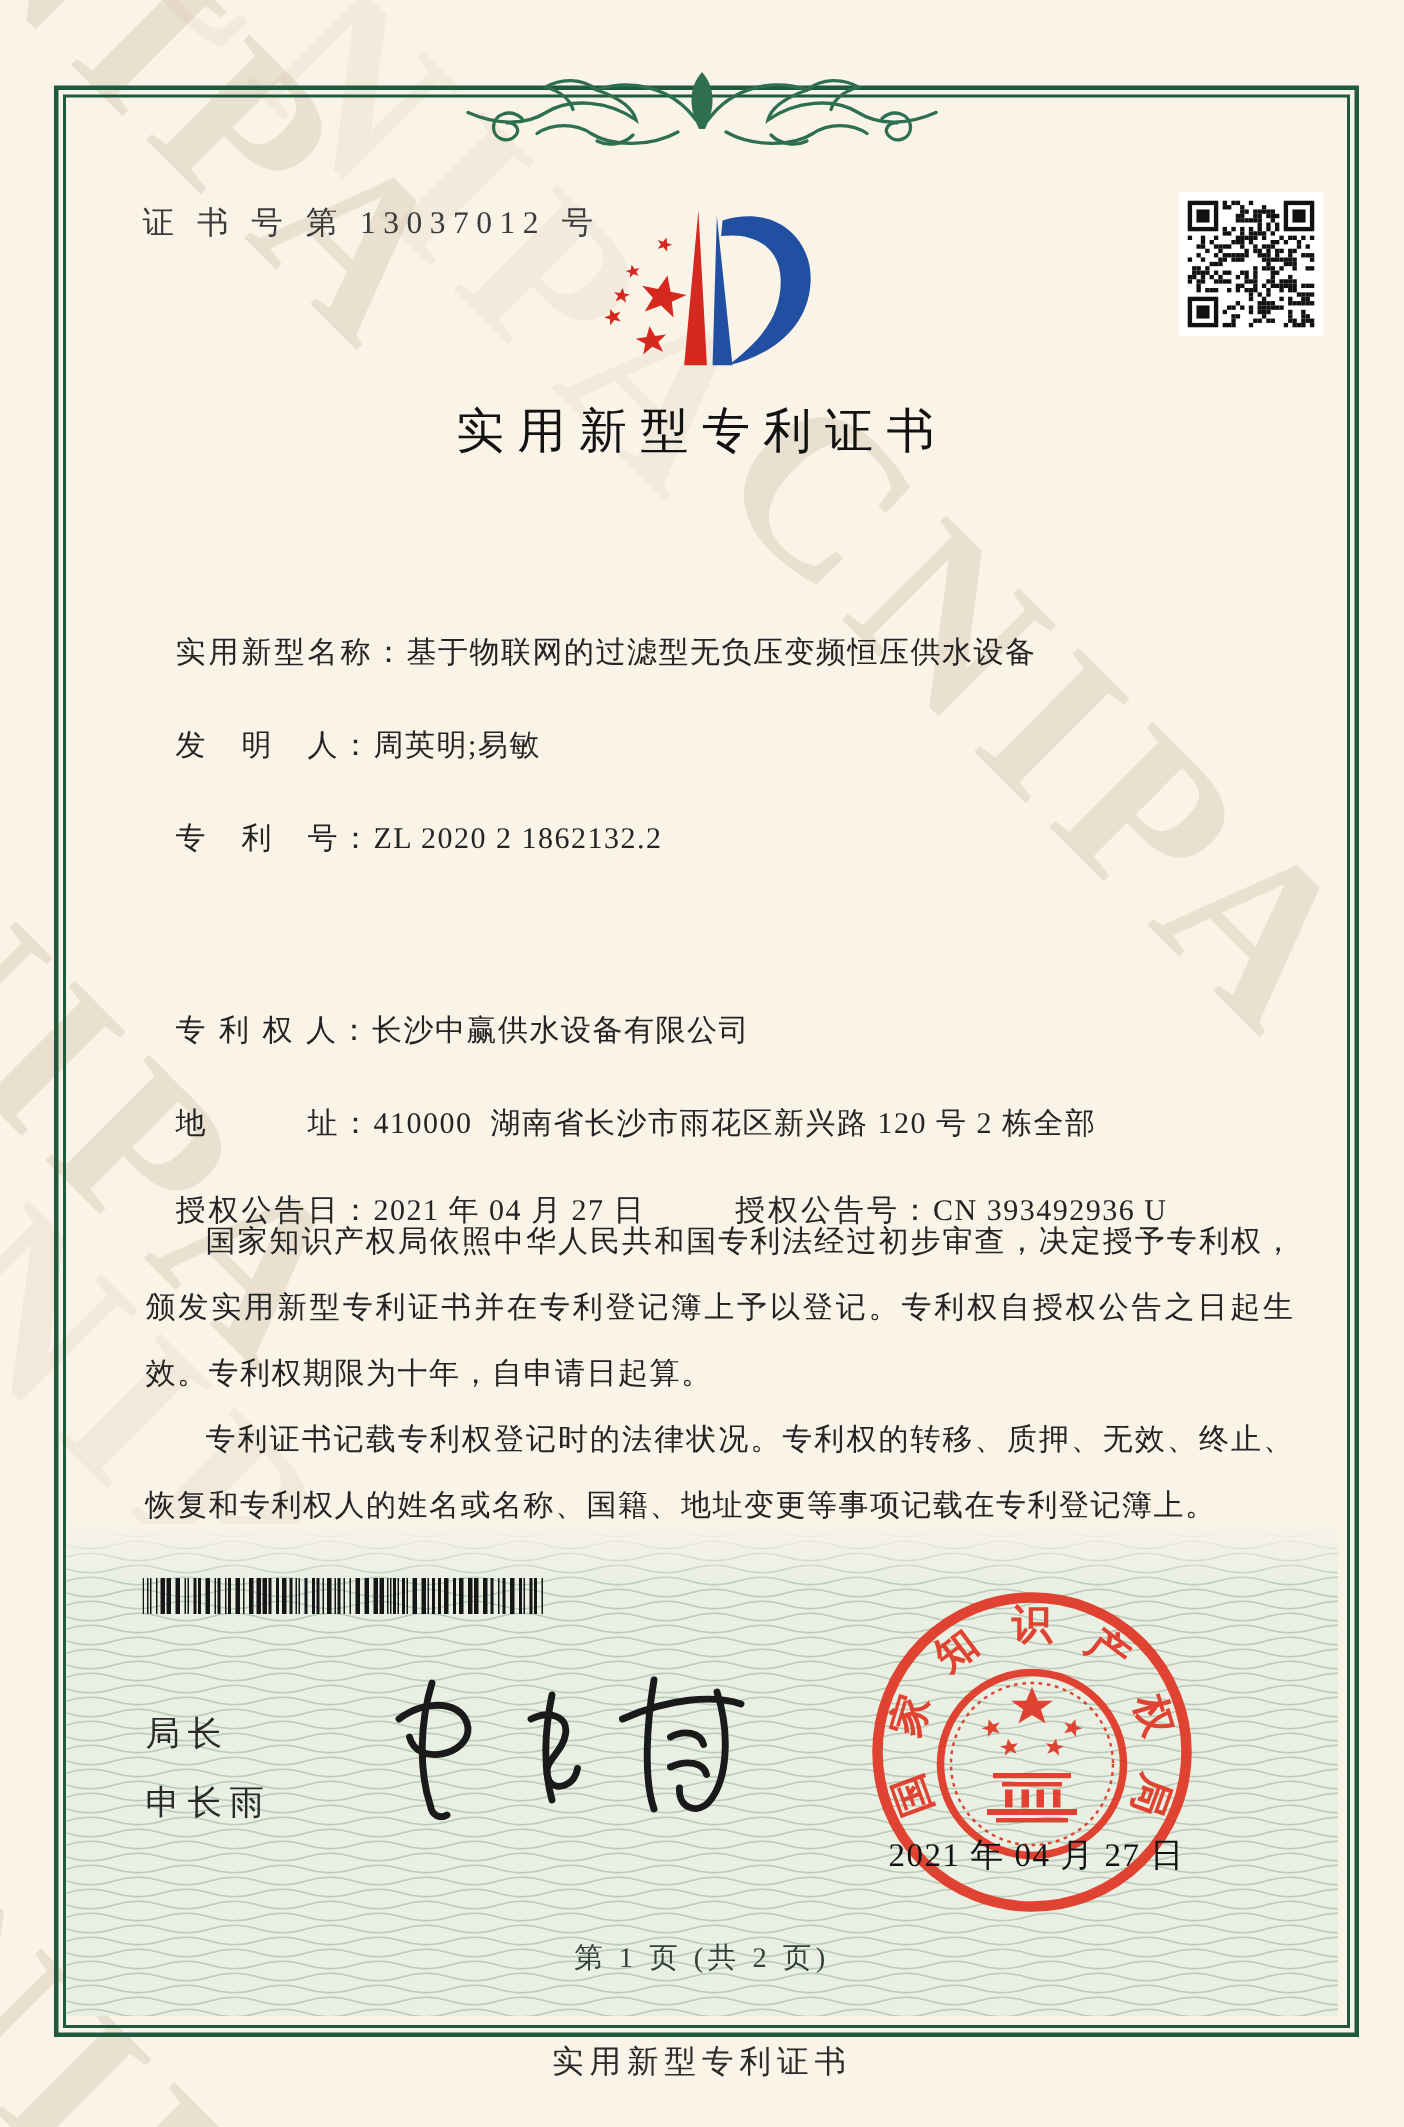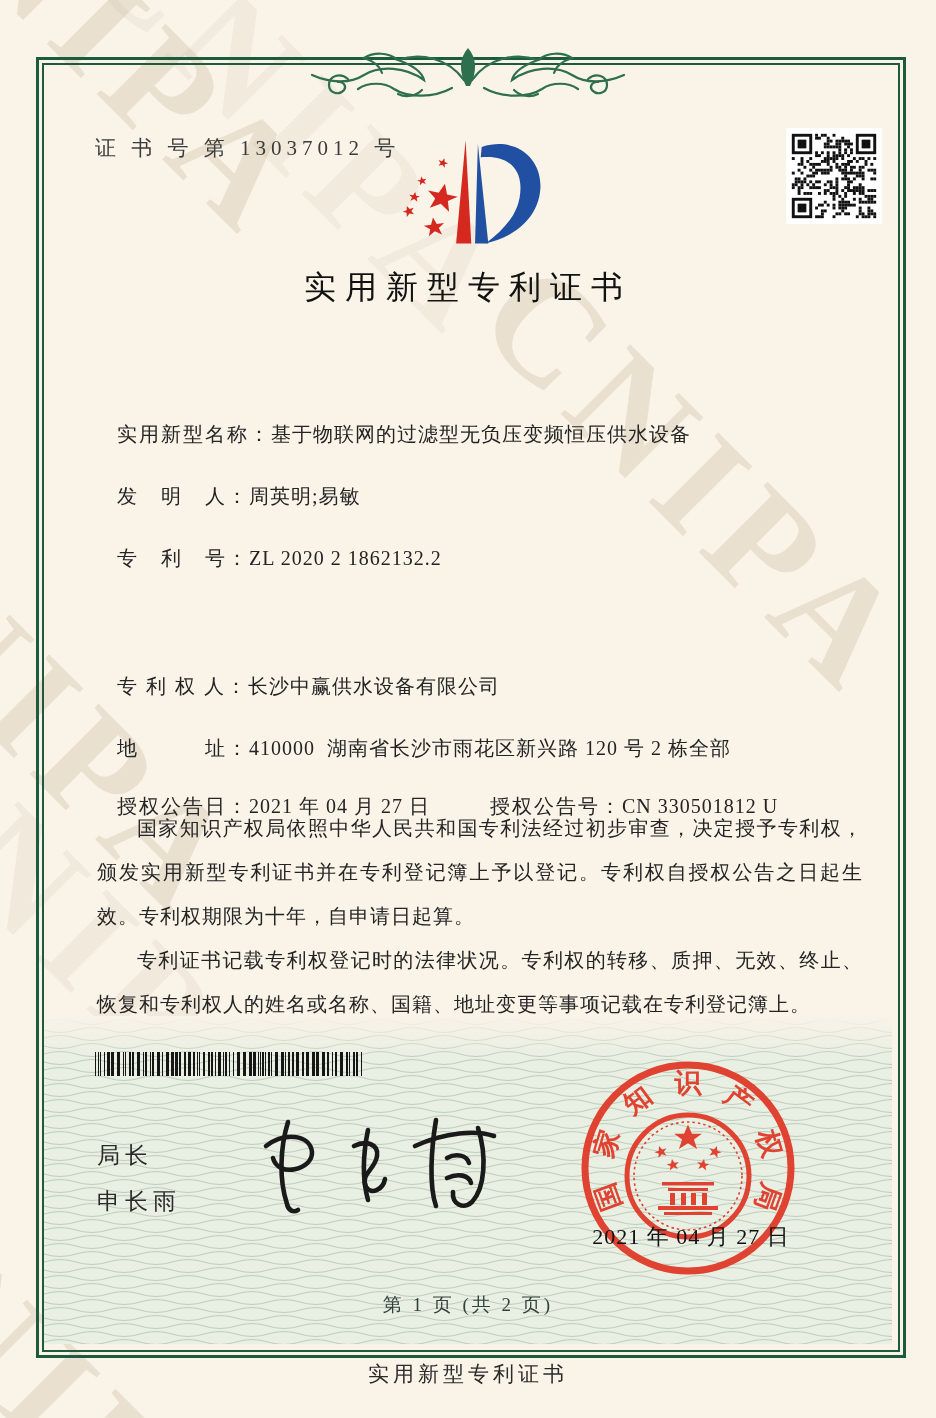--- a/index.html
+++ b/index.html
@@ -467,21 +467,21 @@
   <div class="row" style="top:522px">
     <span class="lab">专　利　号：</span><span class="val">ZL 2020 2 1862132.2</span>
   </div>
   <div class="row" style="top:650px">
     <span class="lab">专 利 权 人：</span><span class="val">长沙中赢供水设备有限公司</span>
   </div>
   <div class="row" style="top:712px">
     <span class="lab">地　　　址：</span><span class="val">410000  湖南省长沙市雨花区新兴路 120 号 2 栋全部</span>
   </div>
   <div class="row" style="top:770px">
-    <span class="pair1"><span class="lab">授权公告日：</span><span class="val">2021 年 04 月 27 日</span></span><span><span class="lab">授权公告号：</span><span class="val">CN 330501812 U</span></span>
+    <span class="pair1"><span class="lab">授权公告日：</span><span class="val">2021 年 04 月 27 日</span></span><span><span class="lab">授权公告号：</span><span class="val">CN 393492936 U</span></span>
   </div>
 
   <div class="paras">
     <p>国家知识产权局依照中华人民共和国专利法经过初步审查，决定授予专利权，颁发实用新型专利证书并在专利登记簿上予以登记。专利权自授权公告之日起生效。专利权期限为十年，自申请日起算。</p>
     <p>专利证书记载专利权登记时的法律状况。专利权的转移、质押、无效、终止、恢复和专利权人的姓名或名称、国籍、地址变更等事项记载在专利登记簿上。</p>
   </div>
 
   <svg id="barcode" class="barcode" viewBox="0 0 272 24">
       <rect x="0" y="0" width="1" height="24" fill="#161616"></rect>
       <rect x="3" y="0" width="1" height="24" fill="#161616"></rect>

